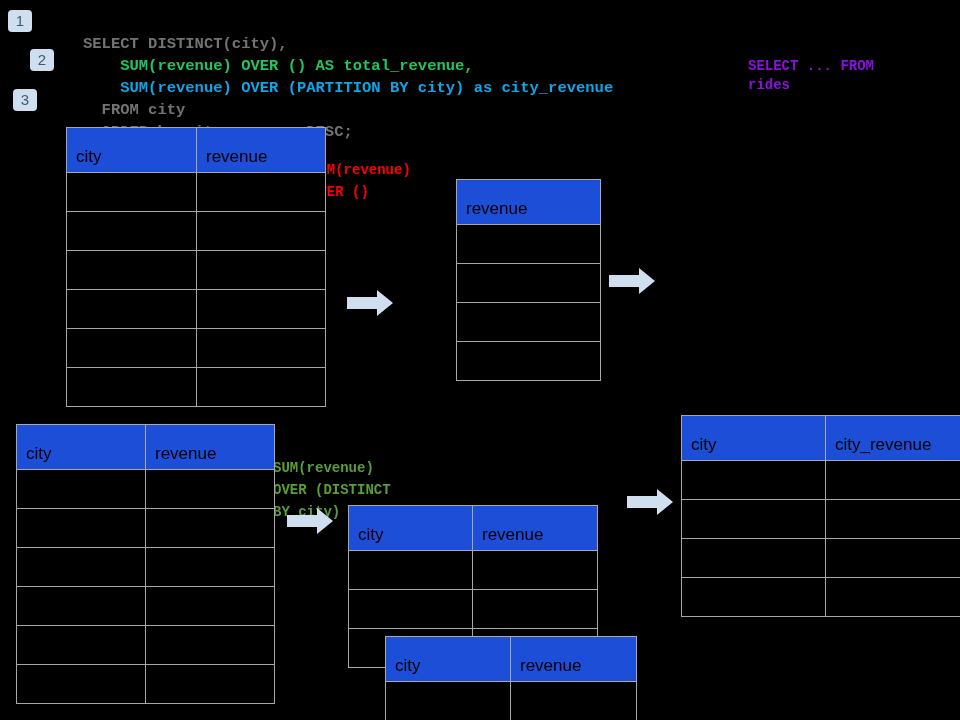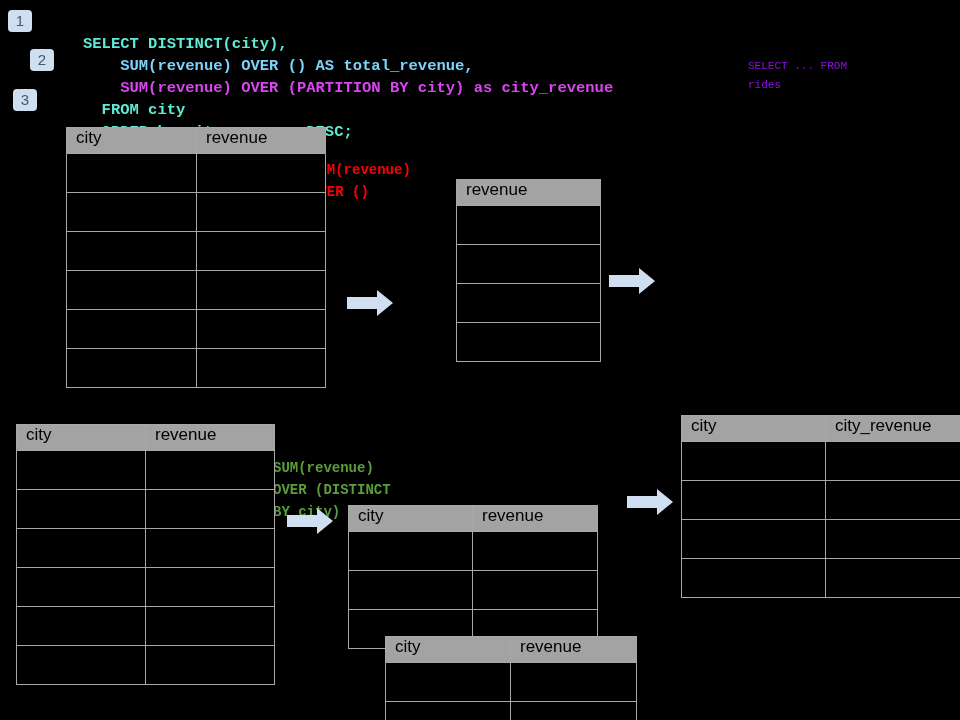--- a/index.html
+++ b/index.html
@@ -33,29 +33,29 @@
 
   
   .sql {
     position: absolute;
     font-family: "Liberation Mono", monospace;
     font-weight: bold;
     font-size: 15.5px;
     line-height: 22px;
     white-space: pre;
   }
-  .sql .c-purple { color: #5eead4; }
-  .sql .c-red    { color: #7dd3fc; }
-  .sql .c-green  { color: #d946ef; text-align: right; }
+  .sql .c-purple { color: #737373; }
+  .sql .c-red    { color: #22c55e; }
+  .sql .c-green  { color: #0ea5e9; text-align: right; }
 
   .sidenote {
     position: absolute;
     font-family: "Liberation Mono", monospace;
-    font-weight: normal;
-    font-size: 11px;
+    font-weight: bold;
+    font-size: 14px;
     line-height: 19px;
     color: #8c10e0;
     white-space: pre;
   }
 
   
   .annot {
     position: absolute;
     font-family: "Liberation Mono", monospace;
     font-weight: bold;
@@ -73,27 +73,27 @@
     table-layout: fixed;
     background: #000000;
     border: 1px solid #a8a8a8;
   }
   .tbl td, .tbl th {
     border: 1px solid #a8a8a8;
     padding: 0;
     margin: 0;
   }
   .tbl th {
-    background: #a3a3a3;
+    background: #1d4ed8;
     color: #000000;
     font-family: "Liberation Sans", sans-serif;
     font-weight: normal;
     font-size: 17px;
     text-align: left;
-    padding: 0 0 5px 9px;
+    padding: 19px 0 5px 9px;
   }
   .tbl td {
     background: #000000;
     height: 38px;
   }
 
   
   .arrow {
     position: absolute;
     width: 46px;

